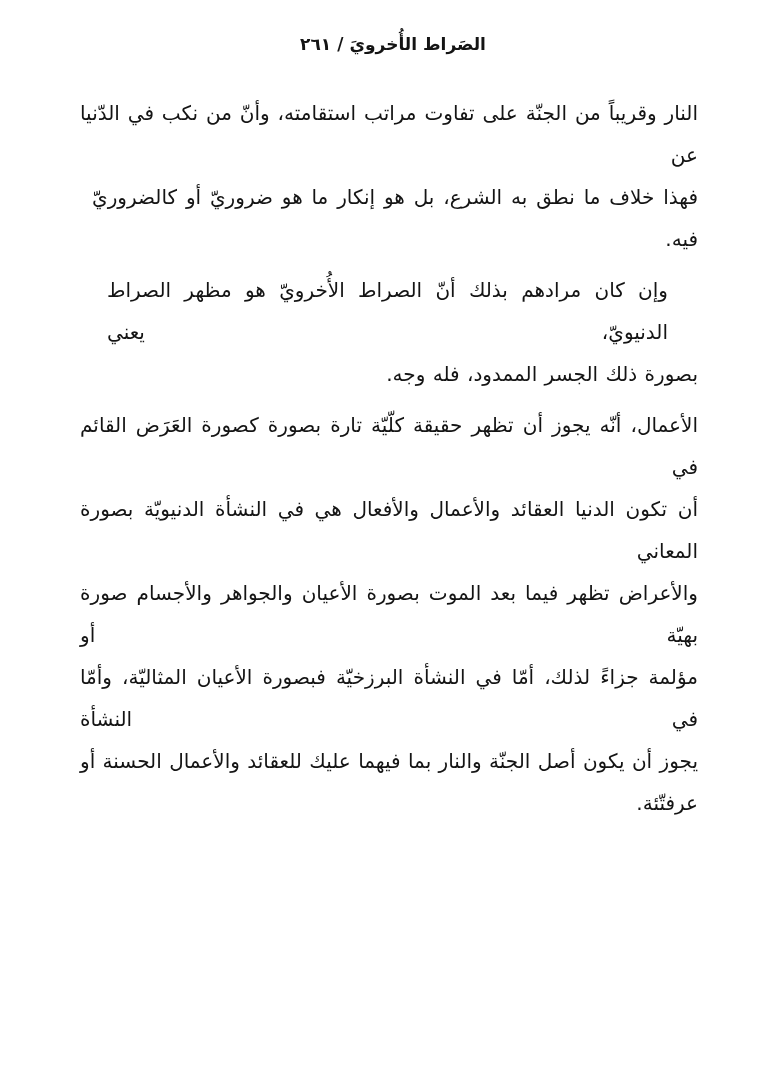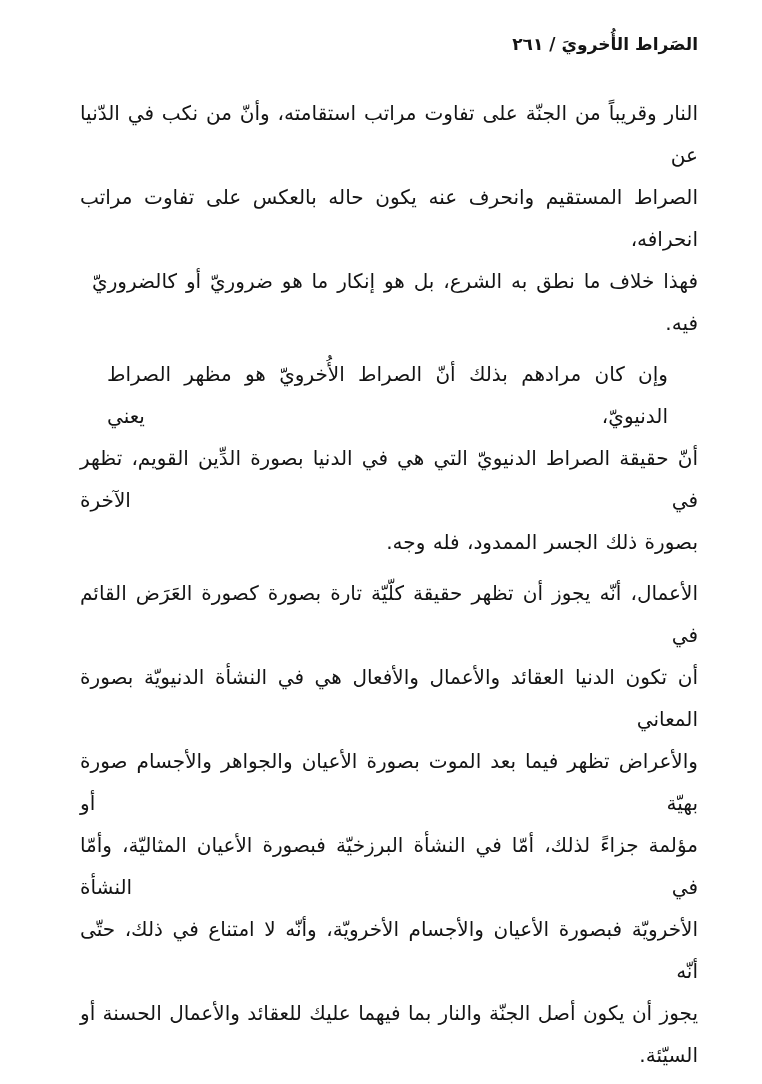--- a/index.html
+++ b/index.html
@@ -12,21 +12,21 @@
   .page {
     position: relative;
     width: 762px; height: 1084px;
     background: #ffffff;
     overflow: hidden;
   }
   .running-header {
     position: absolute;
     top: 34px; left: 64px; right: 64px;
     direction: rtl;
-    text-align: right;        
+    text-align: center;        
     padding-left: 24px;
     font-weight: bold;
     font-size: 17px;
     letter-spacing: 0.2px;
     white-space: nowrap;
   }
   .running-header .sep { margin: 0 6px; }
   .body-text {
     position: absolute;
     top: 92px; left: 80px; right: 64px;
@@ -50,34 +50,31 @@
 <div class="page">
 
   <div class="running-header">
     <span>الصَراط الأُخرويَ</span><span class="sep">/</span><span>٢٦١</span>
   </div>
 
   <div class="body-text">
 
     <div class="para">
       <div class="line">النار وقريباً من الجنّة على تفاوت مراتب استقامته، وأنّ من نكب في الدّنيا عن</div>
-      <div class="line">الصراط المستقيم وانحرف عنه يكون حاله بالعكس على تفاوت مراتب انحرافه،</div>
       <div class="line end">فهذا خلاف ما نطق به الشرع، بل هو إنكار ما هو ضروريّ أو كالضروريّ فيه.</div>
     </div>
 
     <div class="para">
       <div class="line indent">وإن كان مرادهم بذلك أنّ الصراط الأُخرويّ هو مظهر الصراط الدنيويّ، يعني</div>
-      <div class="line">أنّ حقيقة الصراط الدنيويّ التي هي في الدنيا بصورة الدِّين القويم، تظهر في الآخرة</div>
       <div class="line end">بصورة ذلك الجسر الممدود، فله وجه.</div>
     </div>
 
     <div class="para">
       <div class="line">الأعمال، أنّه يجوز أن تظهر حقيقة كلّيّة تارة بصورة كصورة العَرَض القائم في</div>
       <div class="line">أن تكون الدنيا العقائد والأعمال والأفعال هي في النشأة الدنيويّة بصورة المعاني</div>
       <div class="line">والأعراض تظهر فيما بعد الموت بصورة الأعيان والجواهر والأجسام صورة بهيّة أو</div>
       <div class="line">مؤلمة جزاءً لذلك، أمّا في النشأة البرزخيّة فبصورة الأعيان المثاليّة، وأمّا في النشأة</div>
-      <div class="line">الأخرويّة فبصورة الأعيان والأجسام الأخرويّة، وأنّه لا امتناع في ذلك، حتّى أنّه</div>
       <div class="line">يجوز أن يكون أصل الجنّة والنار بما فيهما عليك للعقائد والأعمال الحسنة أو</div>
-      <div class="line end">السيّئة.</div>
+      <div class="line end">عرفتّئة.</div>
     </div>
 
   </div>
 </div>
 
 </body></html>

